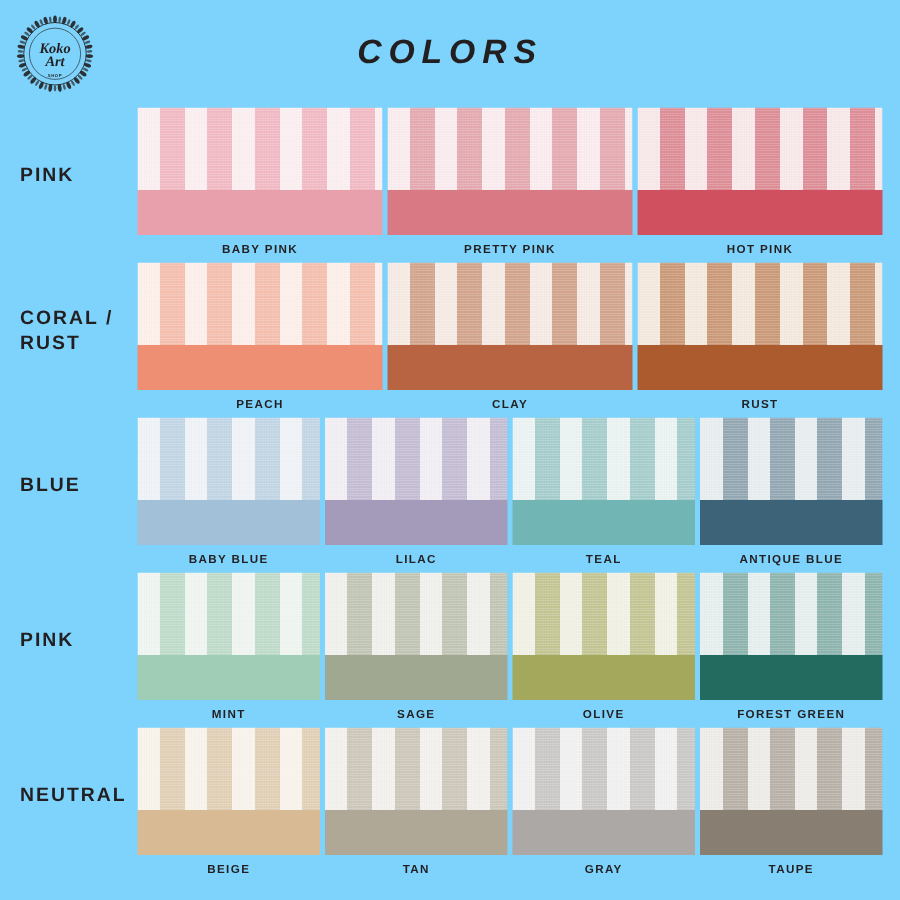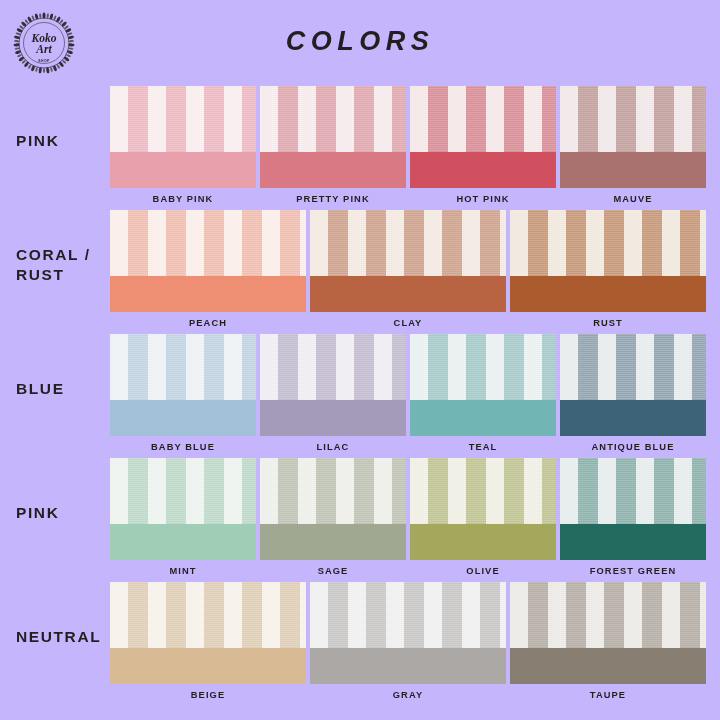--- a/index.html
+++ b/index.html
@@ -9,21 +9,21 @@
     height: 720px;
     background: #ffffff;
     font-family: "Liberation Sans", sans-serif;
     -webkit-font-smoothing: antialiased;
   }
 
   #page {
     position: relative;
     width: 720px;
     height: 720px;
-    background: #c4b5fd;
+    background: #7dd3fc;
     overflow: hidden;
   }
 
   
   #header {
     position: absolute;
     top: 0; left: 0;
     width: 720px;
     height: 78px;
   }
@@ -241,28 +241,20 @@
             <div class="swatch-name">PRETTY PINK</div>
           </div>
           <div class="swatch">
             <div class="swatch-fabric">
               <div class="stripes" style="background: repeating-linear-gradient(90deg, rgb(248, 232, 234) 0px, rgb(248, 232, 234) 18px, rgb(222, 143, 152) 18px, rgb(222, 143, 152) 38px);"></div>
               <div class="grain"></div>
             </div>
             <div class="swatch-solid" style="background: rgb(209, 80, 95);"></div>
             <div class="swatch-name">HOT PINK</div>
           </div>
-          <div class="swatch">
-            <div class="swatch-fabric">
-              <div class="stripes" style="background: repeating-linear-gradient(90deg, rgb(242, 233, 232) 0px, rgb(242, 233, 232) 18px, rgb(199, 162, 161) 18px, rgb(199, 162, 161) 38px);"></div>
-              <div class="grain"></div>
-            </div>
-            <div class="swatch-solid" style="background: rgb(169, 114, 111);"></div>
-            <div class="swatch-name">MAUVE</div>
-          </div>
         </div>
       </div>
       <div class="row">
         <div class="row-label">
           <div>CORAL /</div>
           <div>RUST</div>
         </div>
         <div class="swatches">
           <div class="swatch">
             <div class="swatch-fabric">
@@ -376,20 +368,28 @@
           <div class="swatch">
             <div class="swatch-fabric">
               <div class="stripes" style="background: repeating-linear-gradient(90deg, rgb(248, 243, 235) 0px, rgb(248, 243, 235) 18px, rgb(226, 208, 183) 18px, rgb(226, 208, 183) 38px);"></div>
               <div class="grain"></div>
             </div>
             <div class="swatch-solid" style="background: rgb(216, 187, 148);"></div>
             <div class="swatch-name">BEIGE</div>
           </div>
           <div class="swatch">
             <div class="swatch-fabric">
+              <div class="stripes" style="background: repeating-linear-gradient(90deg, rgb(243, 241, 237) 0px, rgb(243, 241, 237) 18px, rgb(206, 200, 186) 18px, rgb(206, 200, 186) 38px);"></div>
+              <div class="grain"></div>
+            </div>
+            <div class="swatch-solid" style="background: rgb(176, 168, 151);"></div>
+            <div class="swatch-name">TAN</div>
+          </div>
+          <div class="swatch">
+            <div class="swatch-fabric">
               <div class="stripes" style="background: repeating-linear-gradient(90deg, rgb(242, 241, 241) 0px, rgb(242, 241, 241) 18px, rgb(203, 201, 199) 18px, rgb(203, 201, 199) 38px);"></div>
               <div class="grain"></div>
             </div>
             <div class="swatch-solid" style="background: rgb(171, 168, 165);"></div>
             <div class="swatch-name">GRAY</div>
           </div>
           <div class="swatch">
             <div class="swatch-fabric">
               <div class="stripes" style="background: repeating-linear-gradient(90deg, rgb(238, 236, 232) 0px, rgb(238, 236, 232) 18px, rgb(184, 177, 167) 18px, rgb(184, 177, 167) 38px);"></div>
               <div class="grain"></div>

